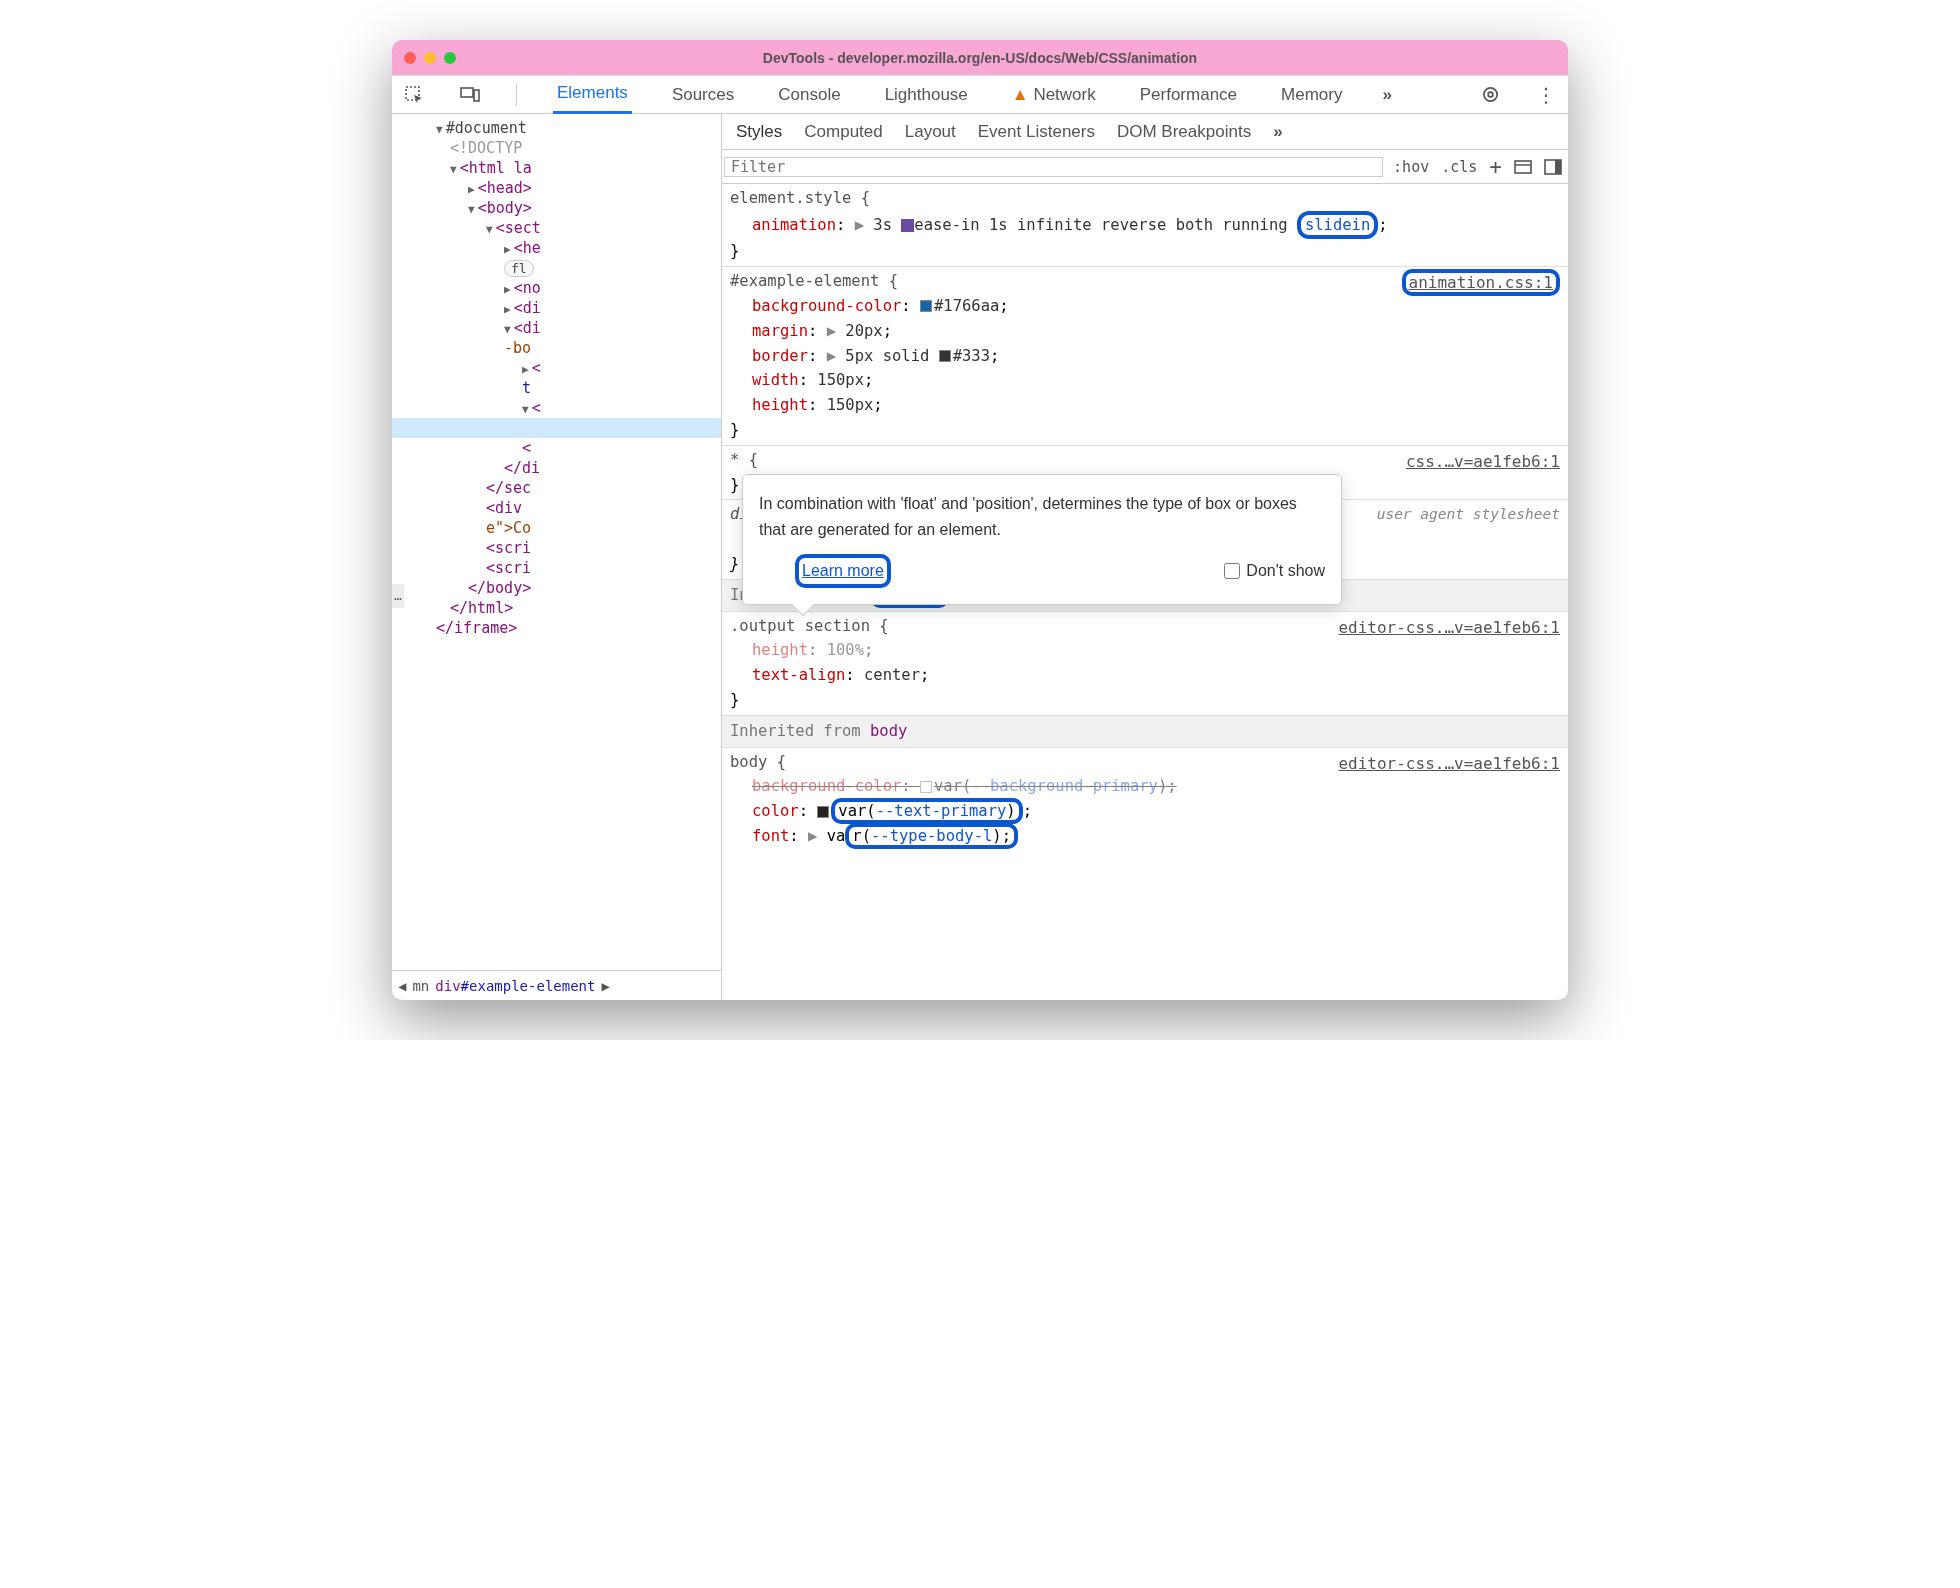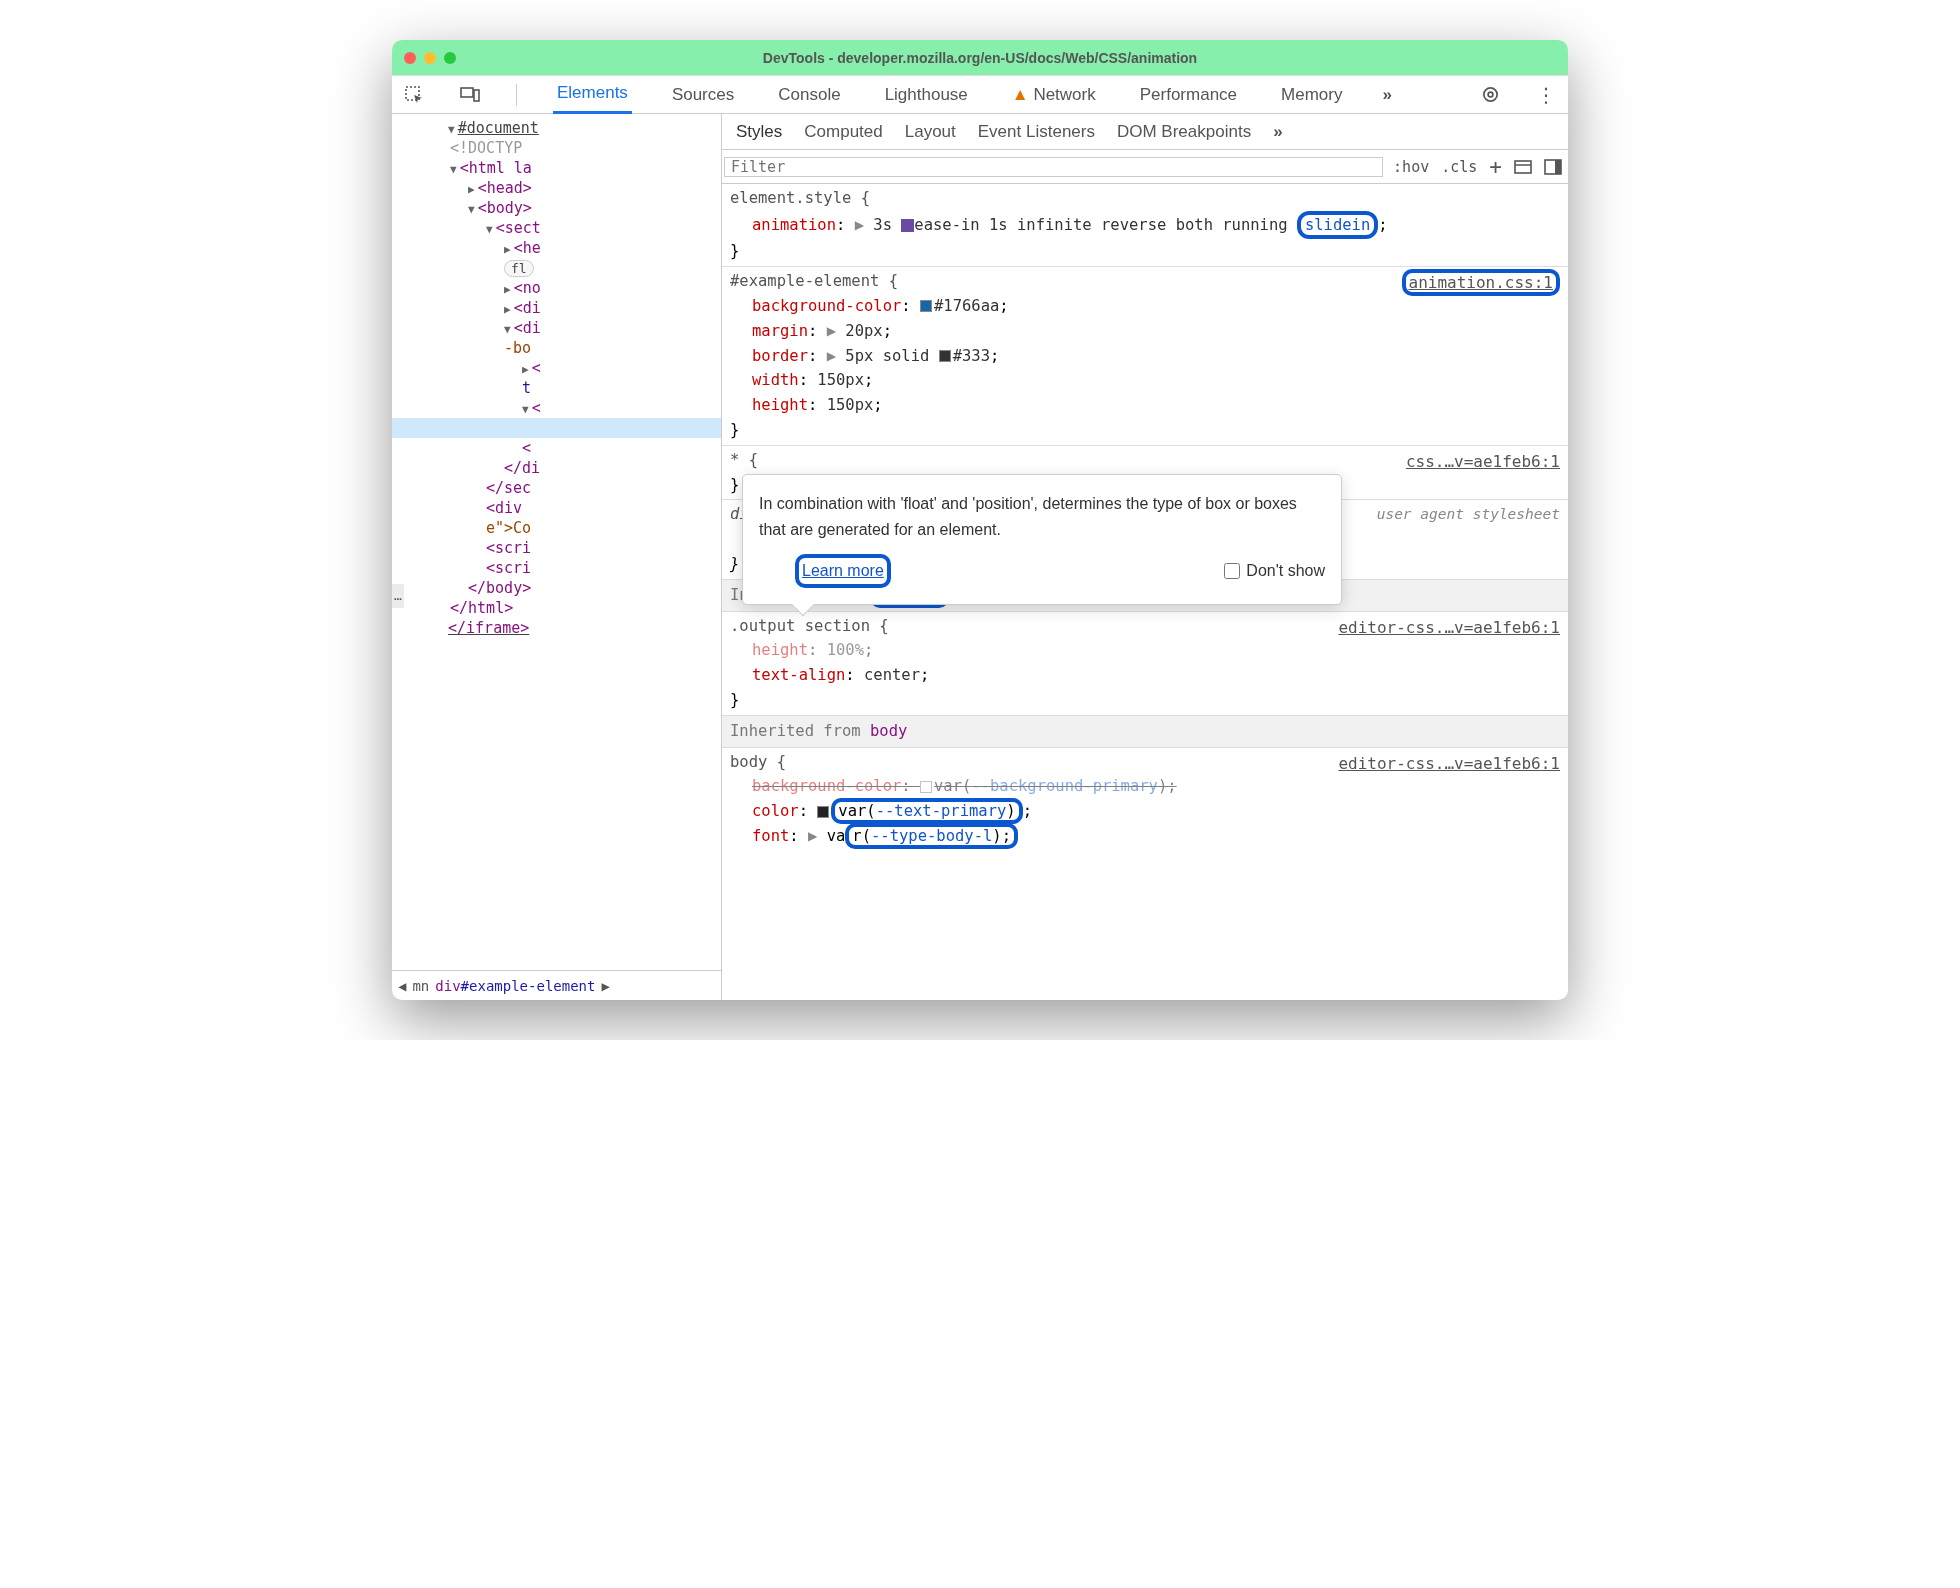--- a/index.html
+++ b/index.html
@@ -1,36 +1,36 @@
 <!DOCTYPE html>
 <html><head>
 <meta charset="utf-8">
 <style>
 * { box-sizing: border-box; margin: 0; padding: 0; }
 body { font-family: -apple-system, BlinkMacSystemFont, "Segoe UI", sans-serif; background: #fff; }
 .wrapper { width: 1176px; height: 960px; margin: 40px auto; box-shadow: 0 20px 60px rgba(0,0,0,0.4); border-radius: 10px; overflow: hidden; background: #fff; display: flex; flex-direction: column; }
-.titlebar { height: 36px; background: #86efac; border-bottom: 1px solid #ddd; display: flex; align-items: center; padding: 0 12px; position: relative; }
+.titlebar { height: 36px; background: #f9a8d4; border-bottom: 1px solid #ddd; display: flex; align-items: center; padding: 0 12px; position: relative; }
 .traffic { display: flex; gap: 8px; }
 .dot { width: 12px; height: 12px; border-radius: 50%; }
 .dot.red { background: #ff5f56; }
 .dot.yellow { background: #ffbd2e; }
 .dot.green { background: #27c93f; }
 .title { position: absolute; left: 0; right: 0; text-align: center; font-size: 14px; color: #555; font-weight: 600; }
 .maintabs { height: 38px; border-bottom: 1px solid #ccc; display: flex; align-items: center; padding: 0 12px; gap: 36px; font-size: 17px; color: #555; }
 .maintabs .icon { width: 20px; height: 20px; }
 .maintabs .tab { padding: 8px 4px; cursor: pointer; white-space: nowrap; }
 .maintabs .tab.active { color: #1a73e8; border-bottom: 3px solid #1a73e8; }
 .maintabs .spacer { flex: 1; }
 .warn { color: #e37400; }
 .body { flex: 1; display: flex; overflow: hidden; }
 .left { width: 330px; border-right: 1px solid #ccc; display: flex; flex-direction: column; font-family: Menlo, monospace; font-size: 15px; position: relative; }
 .domtree { flex: 1; overflow: hidden; padding-top: 4px; }
 .domline { white-space: nowrap; padding: 1px 0 1px 10px; color: #444; }
 .domline.sel { background: #cfe8fc; }
-.indent1 { padding-left: 56px; text-decoration: underline; }
+.indent1 { padding-left: 44px; }
 .indent2 { padding-left: 58px; }
 .indent3 { padding-left: 76px; }
 .indent4 { padding-left: 94px; }
 .indent5 { padding-left: 112px; }
 .indent6 { padding-left: 130px; }
 .tagc { color: #881280; }
 .attrc { color: #994500; }
 .tri { display: inline-block; font-size: 11px; color: #666; margin-right: 3px; }
 .gutter { position: absolute; left: 0; top: 470px; width: 12px; height: 24px; background: #ececec; font-size: 13px; color: #555; text-align: center; line-height: 24px; }
 .crumb { height: 30px; border-top: 1px solid #ccc; display: flex; align-items: center; font-family: Menlo, monospace; font-size: 14px; color: #555; padding: 0 6px; gap: 6px; }

